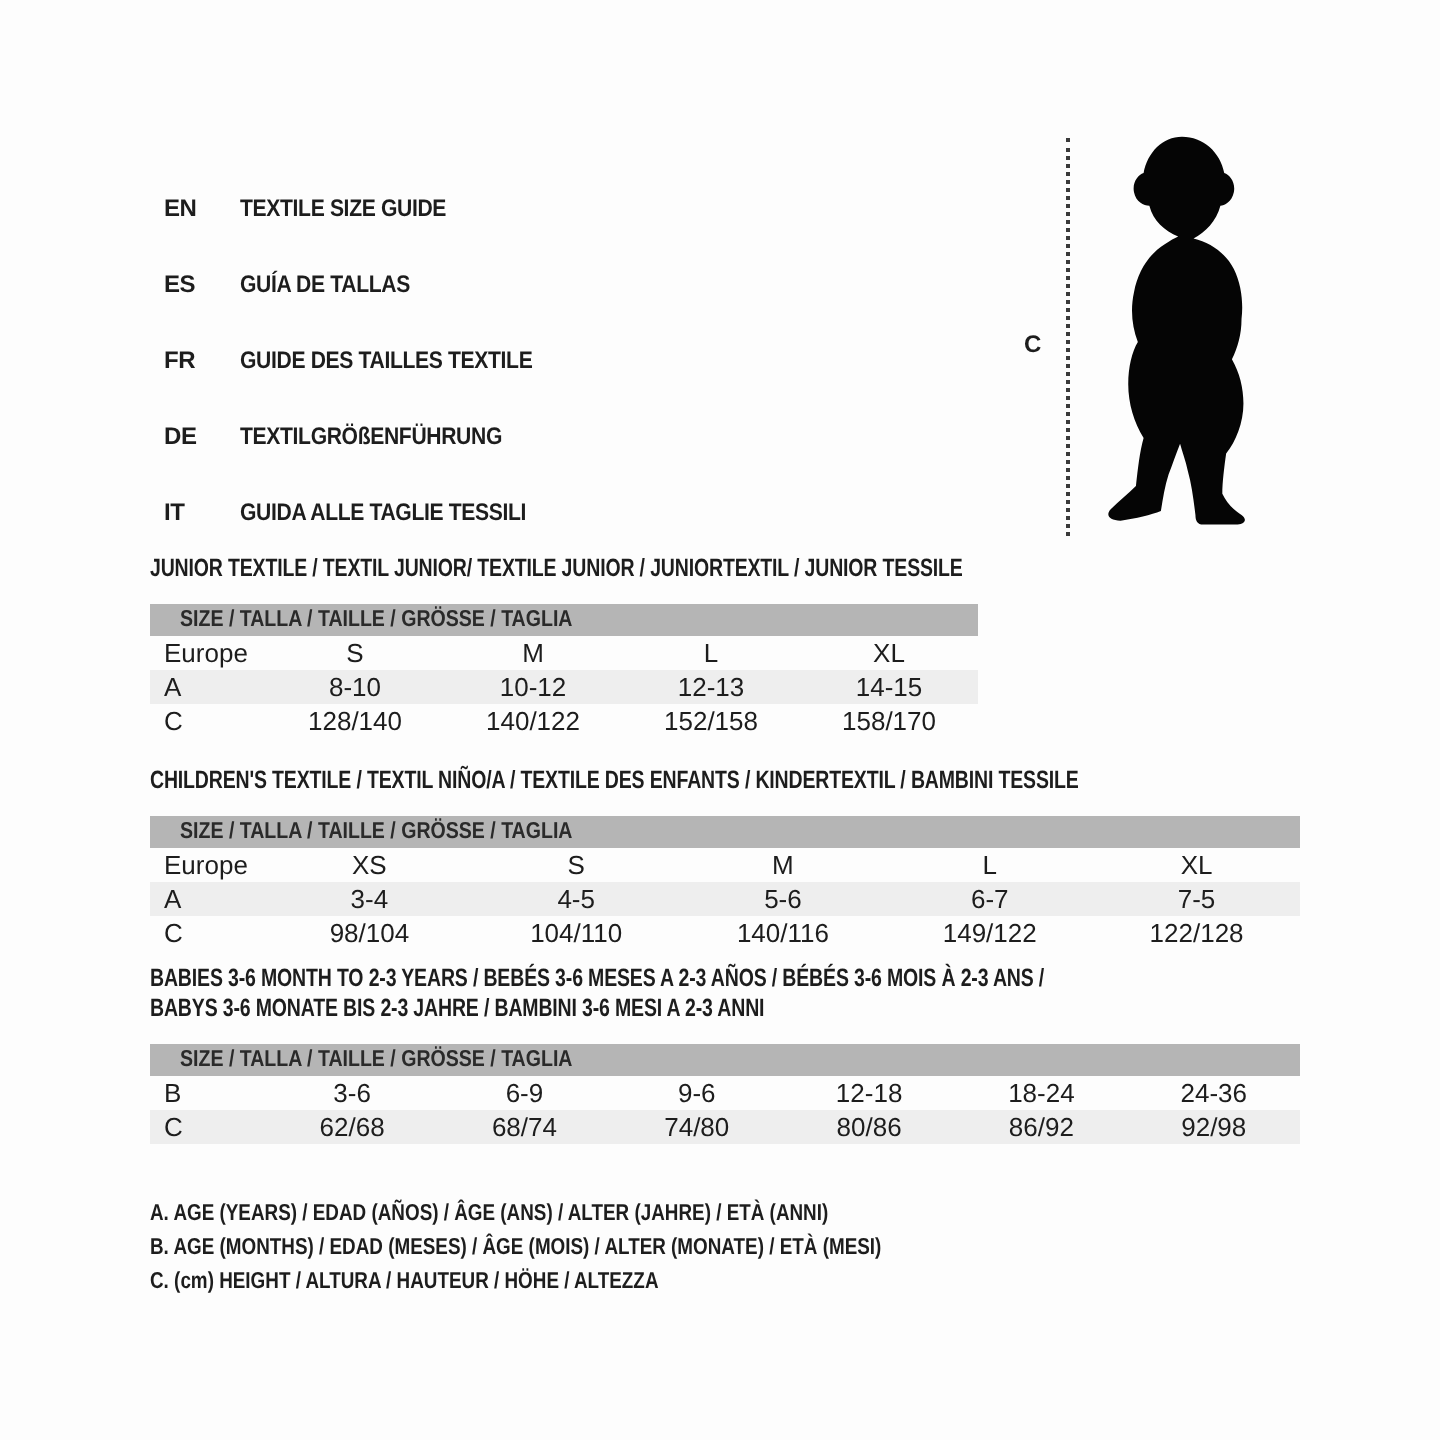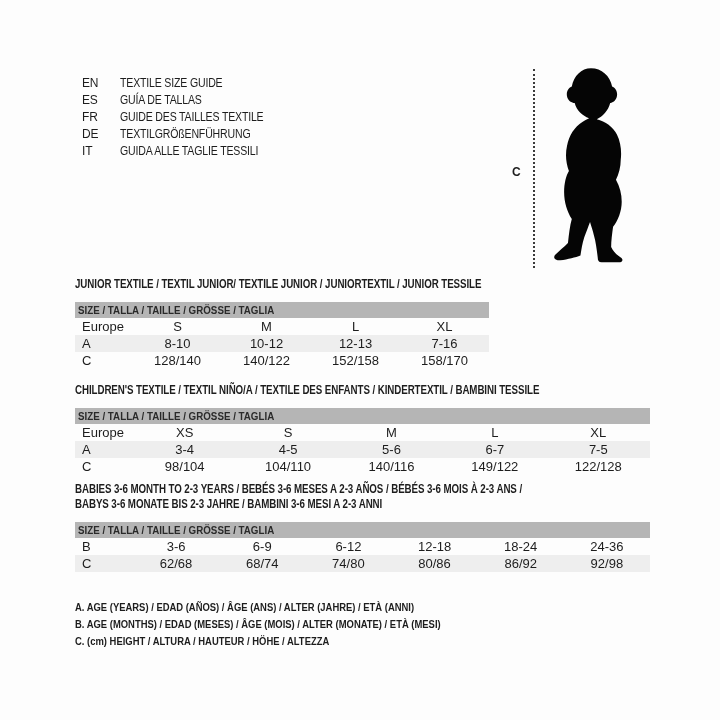--- a/index.html
+++ b/index.html
@@ -4,38 +4,38 @@
 <style>
   html,body{margin:0;padding:0;}
   body{
     width:720px;height:720px;background:#fdfdfd;position:relative;overflow:hidden;
     font-family:"Liberation Sans","DejaVu Sans",sans-serif;color:#1d1d1d;
   }
   .abs{position:absolute;}
 
   
   .lang-block{left:82px;top:75px;}
-  .lang-row{display:flex;line-height:17px;font-size:12px;font-weight:normal;letter-spacing:-0.2px;}
+  .lang-row{display:flex;line-height:17px;font-size:12px;font-weight:bold;letter-spacing:-0.2px;margin-top:21px;}
   .lang-code{width:38px;flex:0 0 38px;}
   .lang-label{transform:scaleX(0.88);transform-origin:0 50%;white-space:nowrap;}
 
   
   .measure-line{left:533px;top:69px;height:199px;width:0;border-left:2px dotted #3a3a3a;}
   .measure-label{left:512px;top:165px;font-size:12px;font-weight:bold;}
   .toddler{left:543px;top:66px;}
 
   
   .tbl{left:75px;}
   .tbl-title{
     font-size:12.5px;font-weight:bold;line-height:15px;white-space:nowrap;
     transform:scaleX(0.78);transform-origin:0 0;letter-spacing:-0.1px;
   }
   .tbl-title + .bar, .tbl-titlewrap + .bar{margin-top:10px;}
   .bar{
-    height:16px;background:#b5b5b5;line-height:16px;padding-left:3px;
+    height:16px;background:#b5b5b5;line-height:16px;padding-left:15px;
     font-size:11.5px;font-weight:bold;color:#2a2a2a;white-space:nowrap;
   }
   .bar .bar-text{display:inline-block;transform:scaleX(0.85);transform-origin:0 50%;}
   table.grid{border-collapse:collapse;table-layout:fixed;width:100%;}
   table.grid td{
     height:17px;padding:0;font-size:13px;text-align:center;
     white-space:nowrap;overflow:hidden;
   }
   table.grid td.lbl{text-align:left;padding-left:7px;}
   tr.shaded td{background:#eeeeee;text-align:center;}
@@ -111,21 +111,21 @@
         <td>S</td>
         <td>M</td>
         <td>L</td>
         <td>XL</td>
       </tr>
       <tr class="shaded">
         <td class="lbl">A</td>
         <td>8-10</td>
         <td>10-12</td>
         <td>12-13</td>
-        <td>7-16</td>
+        <td>14-15</td>
       </tr>
       <tr>
         <td class="lbl">C</td>
         <td>128/140</td>
         <td>140/122</td>
         <td>152/158</td>
         <td>158/170</td>
       </tr>
     </tbody>
   </table>
@@ -190,21 +190,21 @@
         <col>
         <col>
         <col>
         <col>
       </colgroup>
     <tbody>
       <tr>
         <td class="lbl">B</td>
         <td>3-6</td>
         <td>6-9</td>
-        <td>6-12</td>
+        <td>9-6</td>
         <td>12-18</td>
         <td>18-24</td>
         <td>24-36</td>
       </tr>
       <tr class="shaded">
         <td class="lbl">C</td>
         <td>62/68</td>
         <td>68/74</td>
         <td>74/80</td>
         <td>80/86</td>

